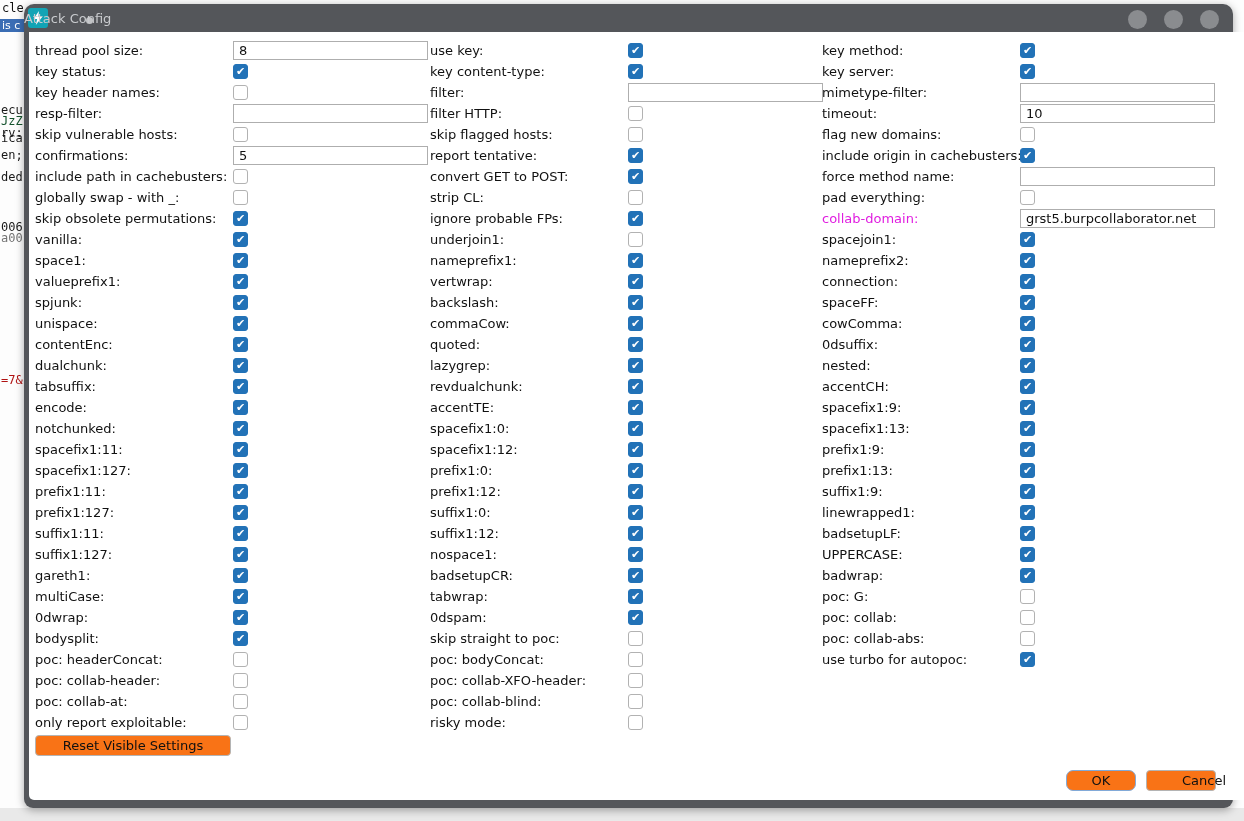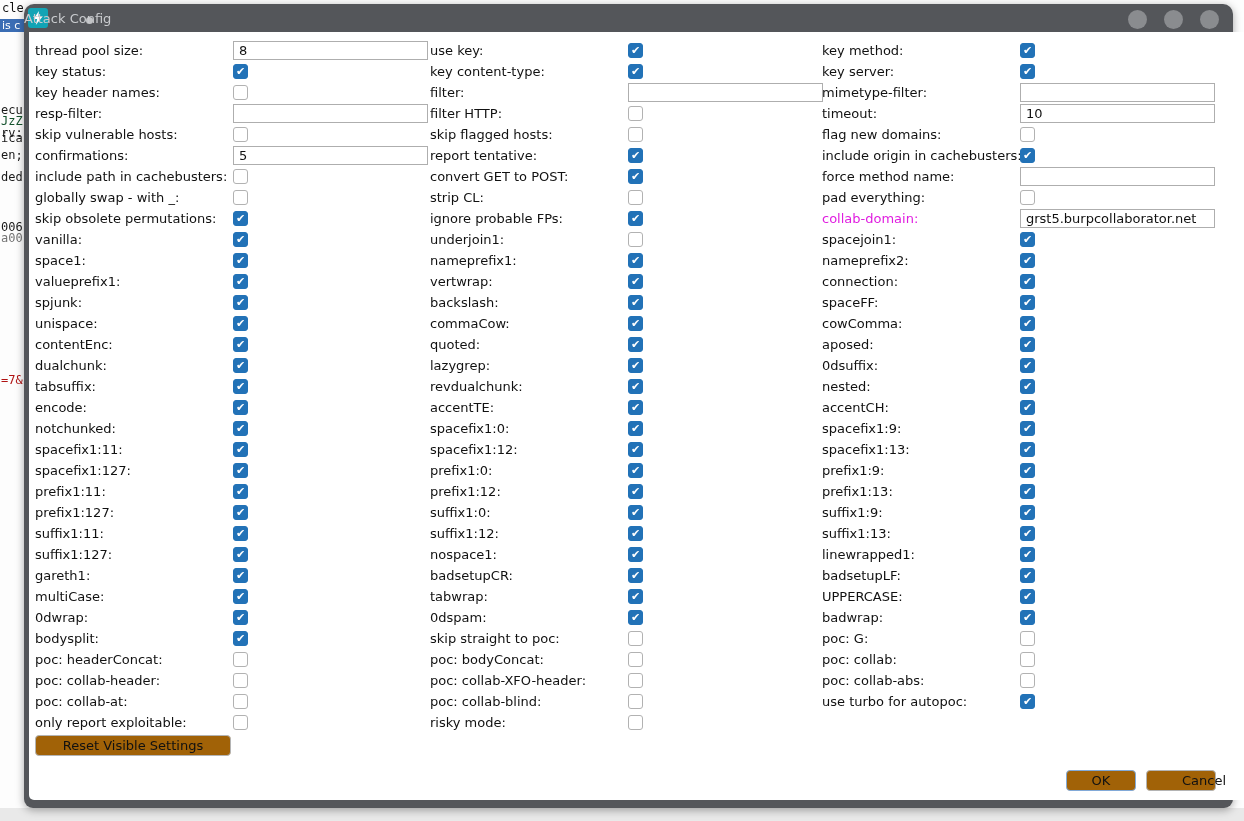--- a/index.html
+++ b/index.html
@@ -38,25 +38,25 @@
   #col-2{left:793px;}
   .row{height:21px;display:flex;align-items:center;}
   .lbl{width:198px;font-size:13px;color:#111;white-space:nowrap;overflow:hidden;}
   .txt{width:195px;height:19px;box-sizing:border-box;border:1px solid #aeaeae;background:#fff;
        font-family:"DejaVu Sans","Liberation Sans",sans-serif;font-size:13px;padding:0 5px;color:#111;outline:none;}
   .cb{width:15px;height:15px;box-sizing:border-box;border:1px solid #b2b2b2;border-radius:3px;background:#fff;
       display:flex;align-items:center;justify-content:center;}
   .cb.on{background:#2272b7;border-color:#2272b7;}
   .cb.on::after{content:"✔";color:#fff;font-size:11px;font-weight:bold;line-height:1;}
 
-  .btn{position:absolute;box-sizing:border-box;background:#a16207;border:1px solid #b4b4b4;border-radius:4px;
+  .btn{position:absolute;box-sizing:border-box;background:#f97316;border:1px solid #b4b4b4;border-radius:4px;
        font-family:"DejaVu Sans","Liberation Sans",sans-serif;font-size:13px;color:#111;
        display:flex;align-items:center;justify-content:center;cursor:default;}
   #reset-btn{left:6px;top:703px;width:196px;height:21px;}
-  #ok-btn{left:1037px;top:738px;width:70px;height:21px;border-color:#82aad8;}
+  #ok-btn{left:1037px;top:738px;width:70px;height:21px;border-color:#82aad8;border-radius:7px;}
   #cancel-btn{left:1117px;top:738px;width:70px;height:21px;padding-left:46px;}
 </style>
 </head>
 <body>
 
 <div id="bg-topleft">cle</div>
 <div id="bg-bluetab">is c</div>
 <div id="bg-fragments"></div>
 <div id="bg-line1"></div>
 <div id="bg-line2"></div>
@@ -408,24 +408,20 @@
         </div>
         <div class="row">
           <span class="lbl">spaceFF:</span>
           <span class="cb on"></span>
         </div>
         <div class="row">
           <span class="lbl">cowComma:</span>
           <span class="cb on"></span>
         </div>
         <div class="row">
-          <span class="lbl">aposed:</span>
-          <span class="cb on"></span>
-        </div>
-        <div class="row">
           <span class="lbl">0dsuffix:</span>
           <span class="cb on"></span>
         </div>
         <div class="row">
           <span class="lbl">nested:</span>
           <span class="cb on"></span>
         </div>
         <div class="row">
           <span class="lbl">accentCH:</span>
           <span class="cb on"></span>
@@ -441,24 +437,20 @@
         <div class="row">
           <span class="lbl">prefix1:9:</span>
           <span class="cb on"></span>
         </div>
         <div class="row">
           <span class="lbl">prefix1:13:</span>
           <span class="cb on"></span>
         </div>
         <div class="row">
           <span class="lbl">suffix1:9:</span>
-          <span class="cb on"></span>
-        </div>
-        <div class="row">
-          <span class="lbl">suffix1:13:</span>
           <span class="cb on"></span>
         </div>
         <div class="row">
           <span class="lbl">linewrapped1:</span>
           <span class="cb on"></span>
         </div>
         <div class="row">
           <span class="lbl">badsetupLF:</span>
           <span class="cb on"></span>
         </div>

